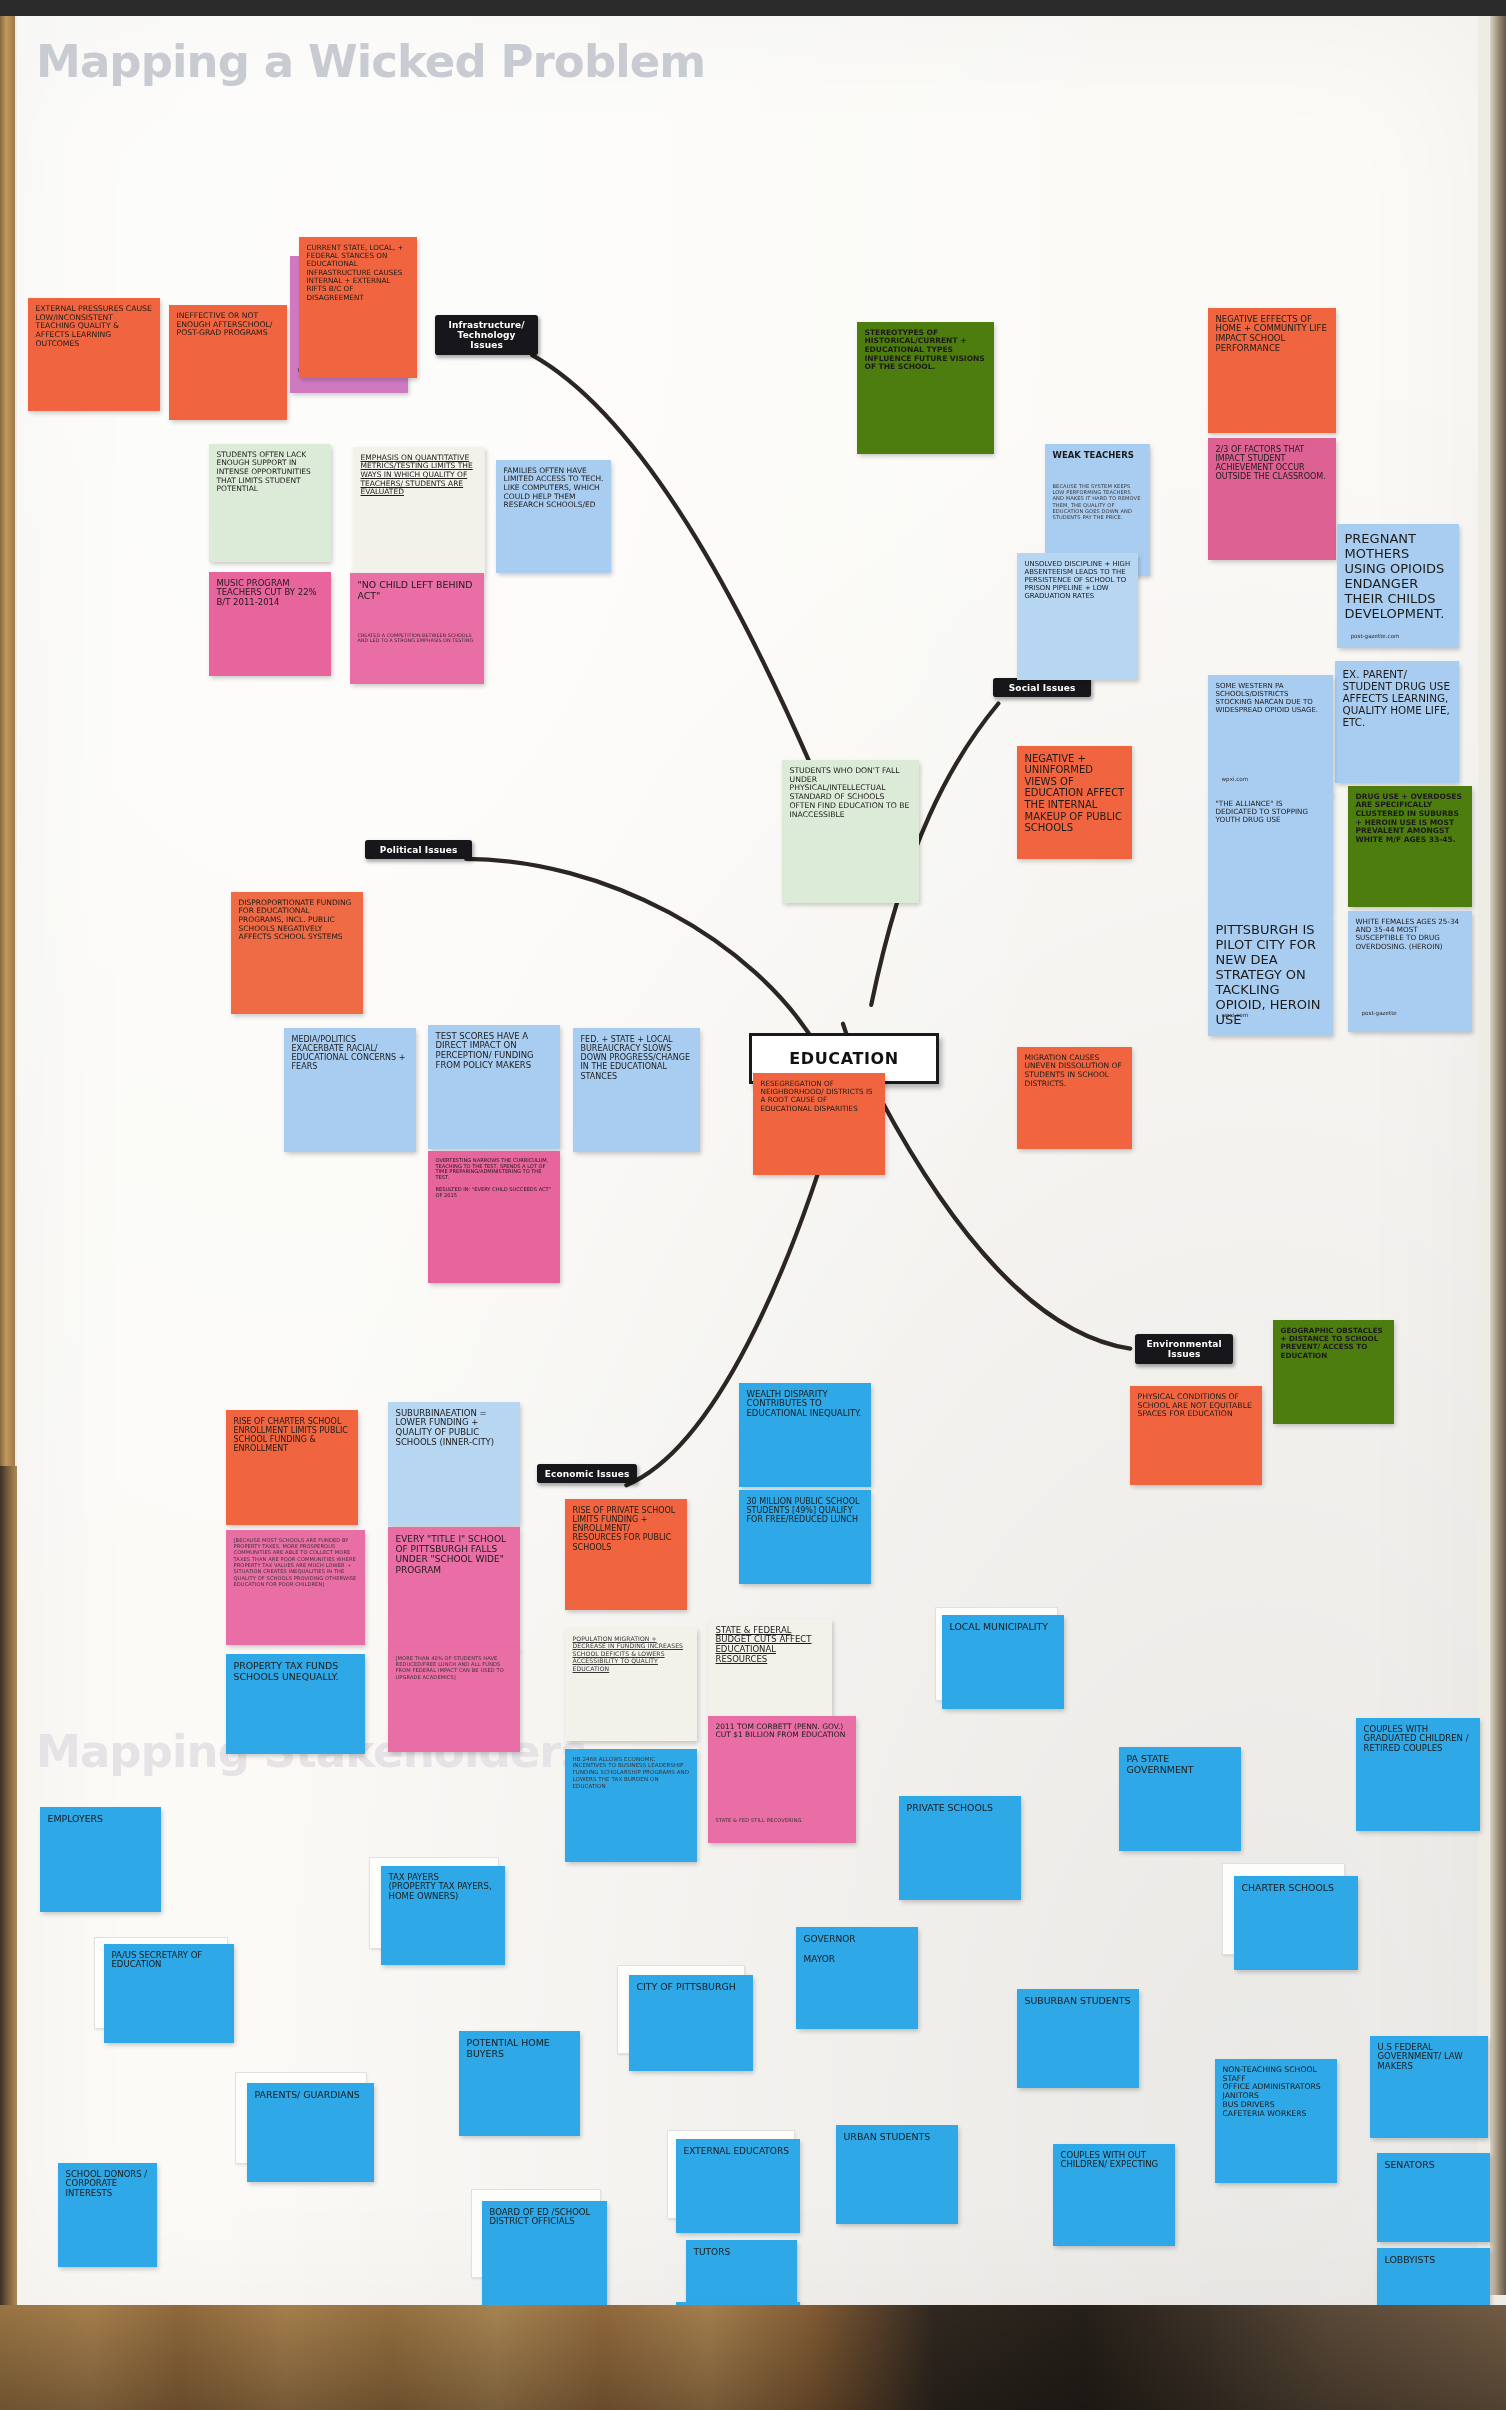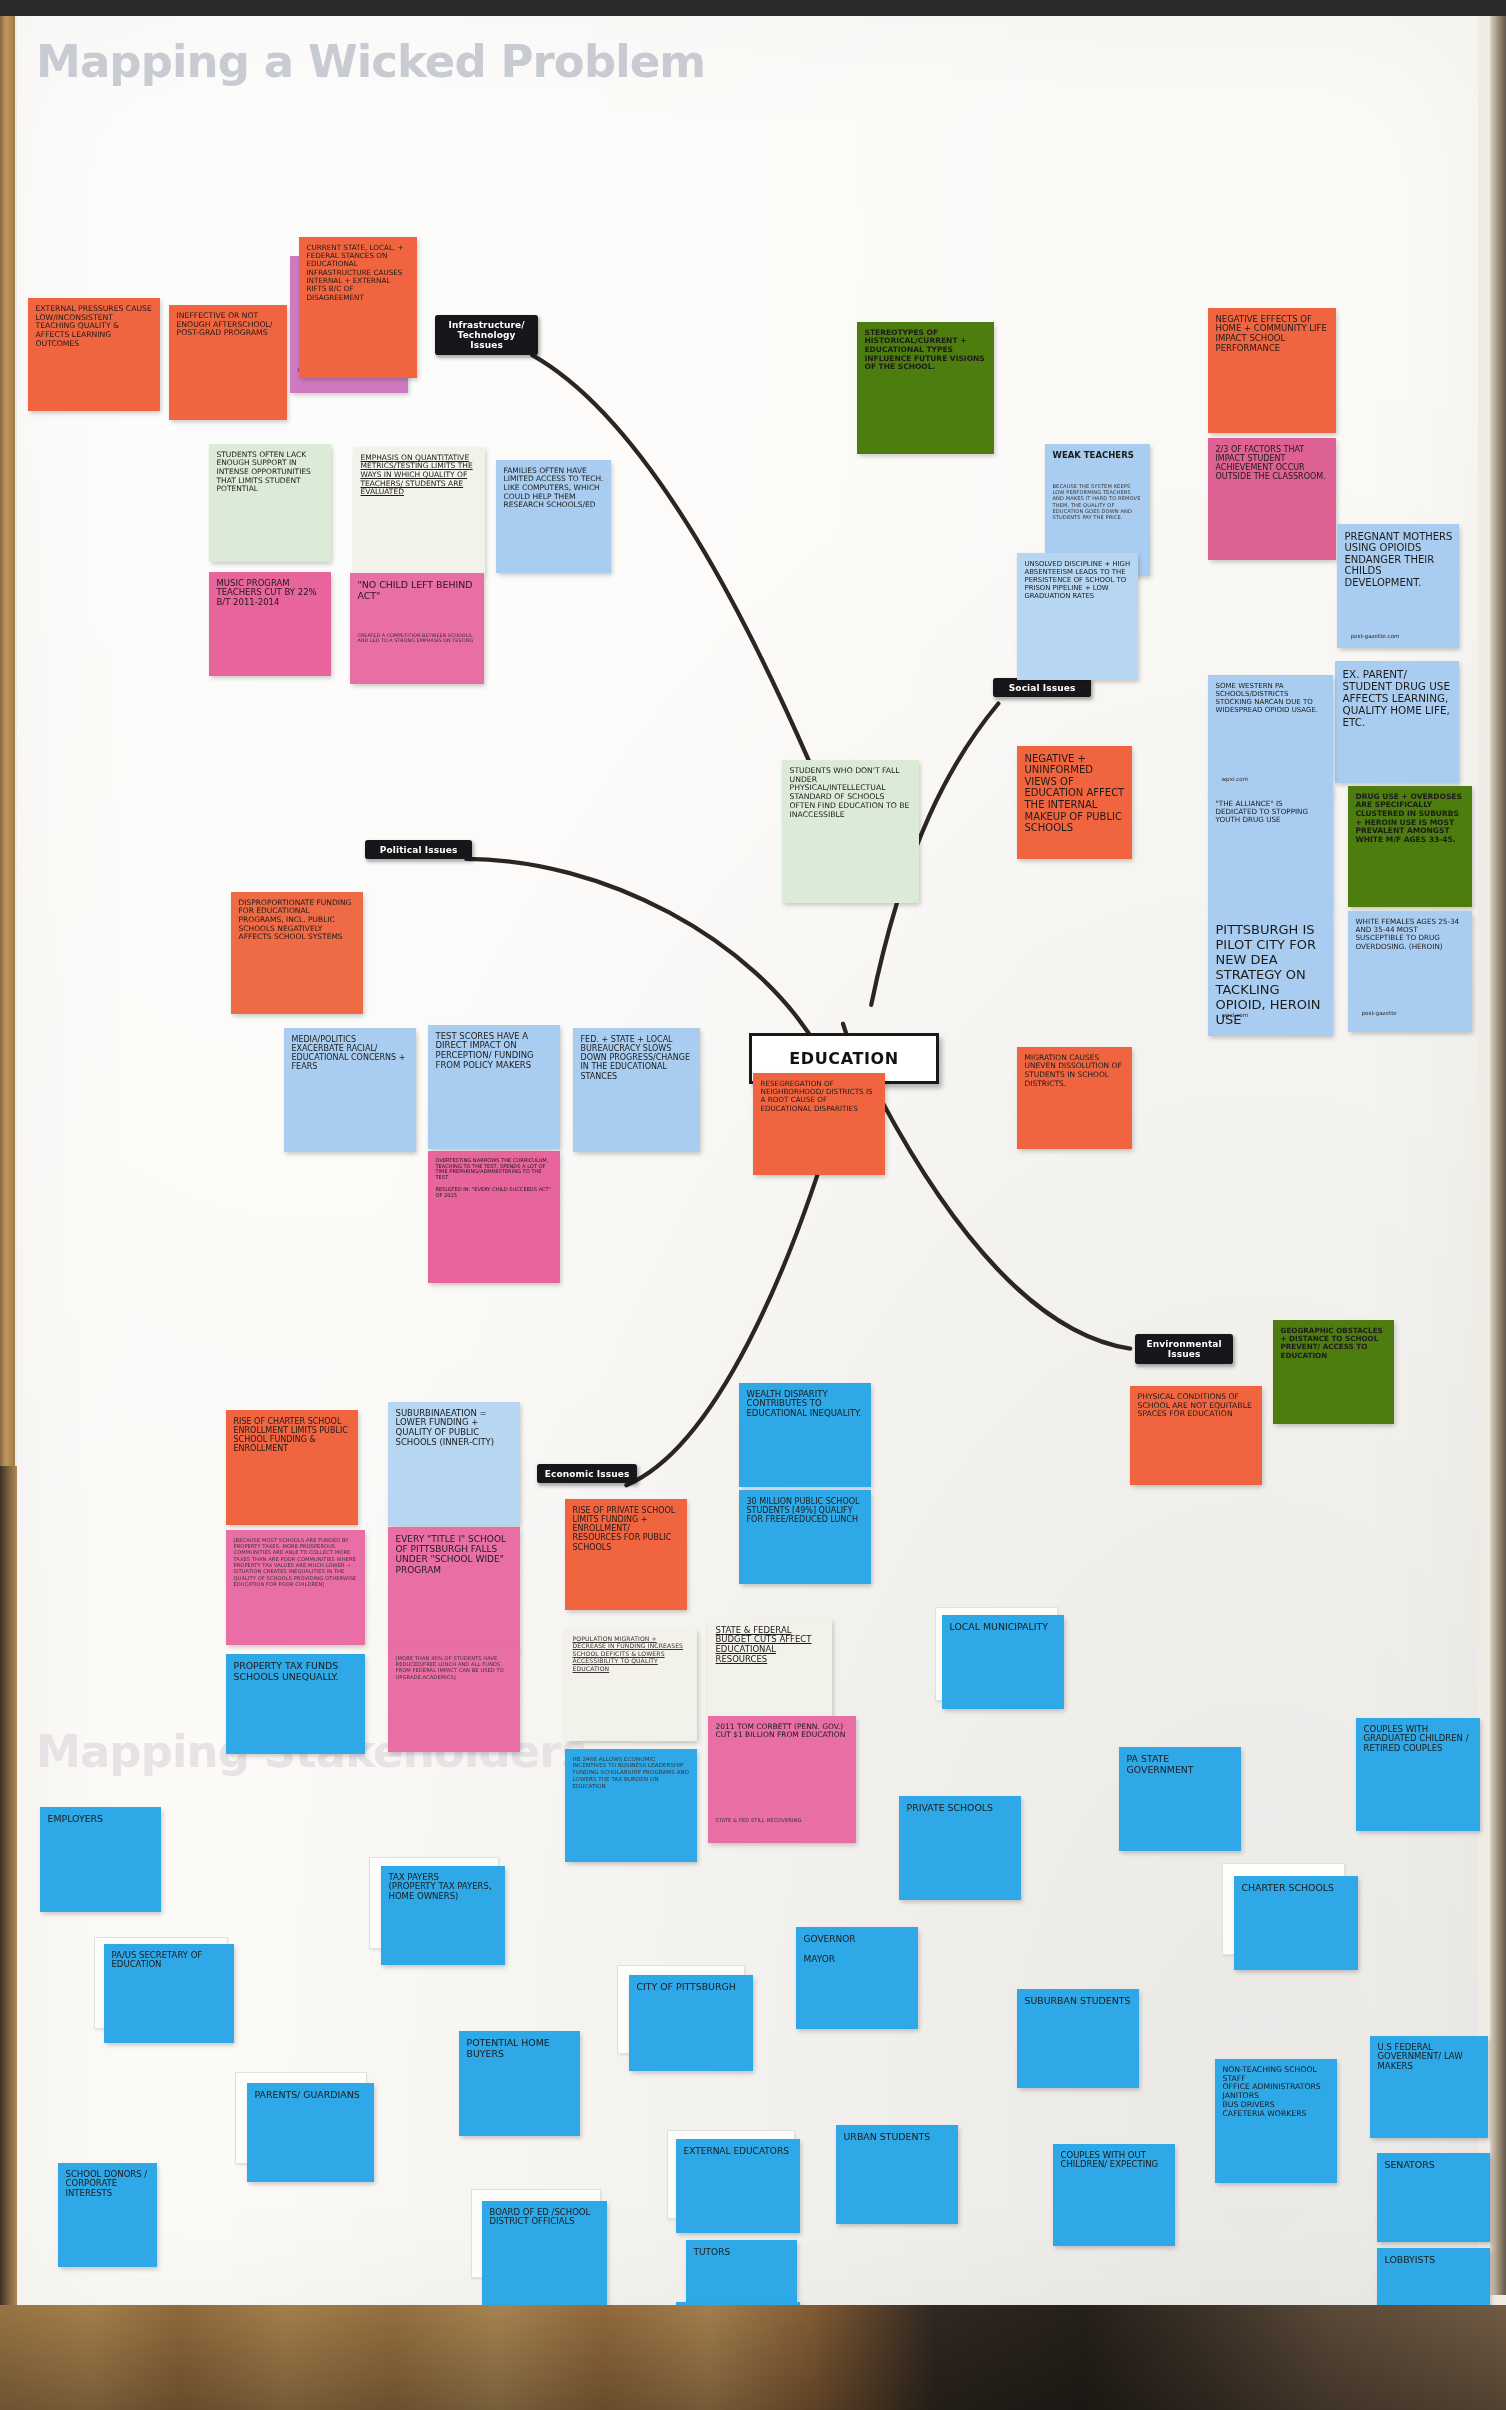--- a/index.html
+++ b/index.html
@@ -190,21 +190,21 @@
 
   <div class="note blue" style="left:1045px;top:428px;width:105px;height:132px;font-size:8.5px;font-weight:bold">WEAK TEACHERS</div>
   <div class="note tiny" style="left:1045px;top:460px;width:105px;height:99px;background:transparent;box-shadow:none">BECAUSE THE SYSTEM KEEPS LOW PERFORMING TEACHERS AND MAKES IT HARD TO REMOVE THEM, THE QUALITY OF EDUCATION GOES DOWN AND STUDENTS PAY THE PRICE.</div>
 
   <div class="note blue2" style="left:1017px;top:537px;width:121px;height:127px;font-size:6.9px">UNSOLVED DISCIPLINE + HIGH ABSENTEEISM LEADS TO THE PERSISTENCE OF SCHOOL TO PRISON PIPELINE + LOW GRADUATION RATES</div>
 
   <div class="note orange" style="left:1208px;top:292px;width:128px;height:125px;font-size:8.5px">NEGATIVE EFFECTS OF HOME + COMMUNITY LIFE IMPACT SCHOOL PERFORMANCE</div>
 
   <div class="note magenta" style="left:1208px;top:422px;width:128px;height:122px;font-size:8px">2/3 OF FACTORS THAT IMPACT STUDENT ACHIEVEMENT OCCUR OUTSIDE THE CLASSROOM.</div>
 
-  <div class="note blue" style="left:1337px;top:508px;width:122px;height:124px;font-size:10px">PREGNANT MOTHERS USING OPIOIDS ENDANGER THEIR CHILDS DEVELOPMENT.</div>
+  <div class="note blue" style="left:1337px;top:508px;width:122px;height:124px;font-size:13px">PREGNANT MOTHERS USING OPIOIDS ENDANGER THEIR CHILDS DEVELOPMENT.</div>
   <div class="note src" style="left:1343px;top:610px;width:113px;height:15px;background:transparent;box-shadow:none">post-gazette.com</div>
 
   <div class="note blue" style="left:1335px;top:645px;width:124px;height:122px;font-size:10.4px">EX. PARENT/ STUDENT DRUG USE AFFECTS LEARNING, QUALITY HOME LIFE, ETC.</div>
 
   <div class="note blue" style="left:1208px;top:659px;width:125px;height:121px;font-size:7px">SOME WESTERN PA SCHOOLS/DISTRICTS STOCKING NARCAN DUE TO WIDESPREAD OPIOID USAGE.</div>
   <div class="note src" style="left:1214px;top:753px;width:104px;height:15px;background:transparent;box-shadow:none">wpxi.com</div>
 
   <div class="note green" style="left:1348px;top:770px;width:124px;height:121px;font-size:7.5px">DRUG USE + OVERDOSES ARE SPECIFICALLY CLUSTERED IN SUBURBS + HEROIN USE IS MOST PREVALENT AMONGST WHITE M/F AGES 33-45.</div>
 
   <div class="note blue" style="left:1208px;top:777px;width:125px;height:122px;font-size:7.2px">"THE ALLIANCE" IS DEDICATED TO STOPPING YOUTH DRUG USE</div>

